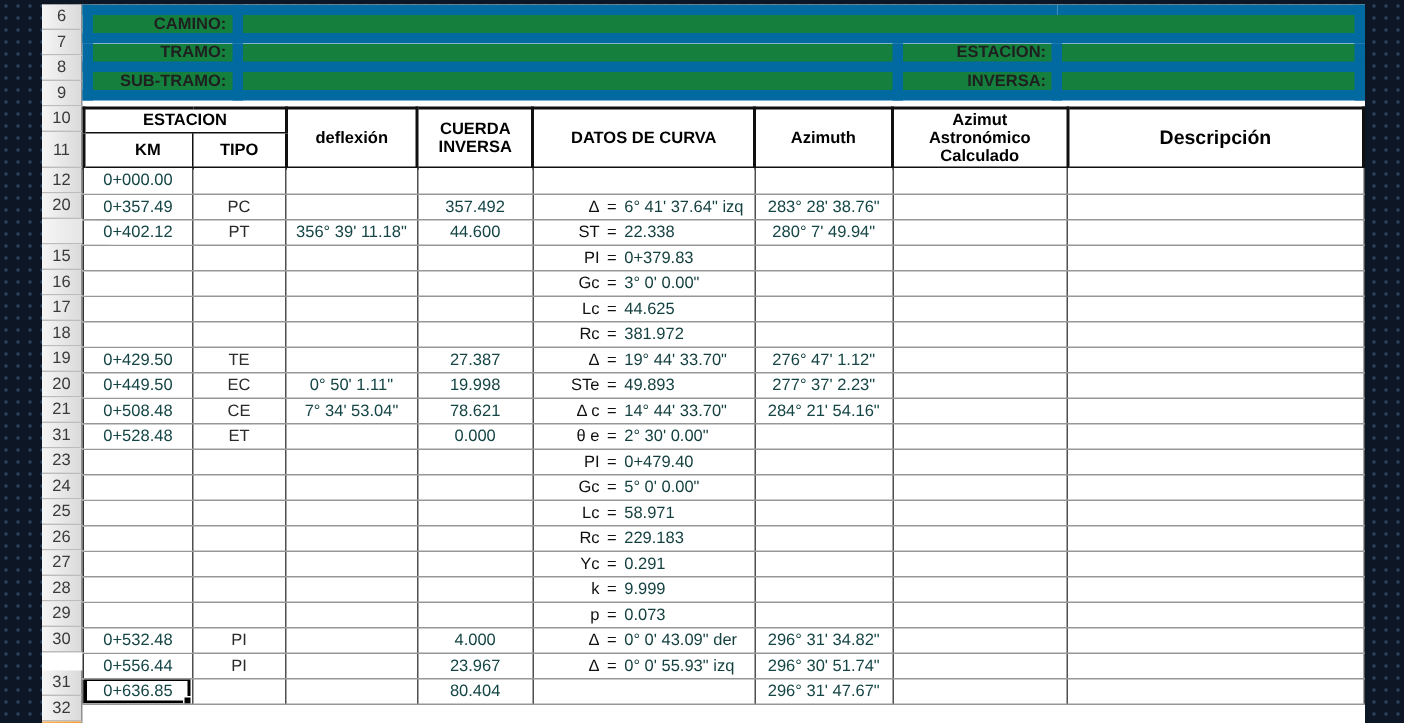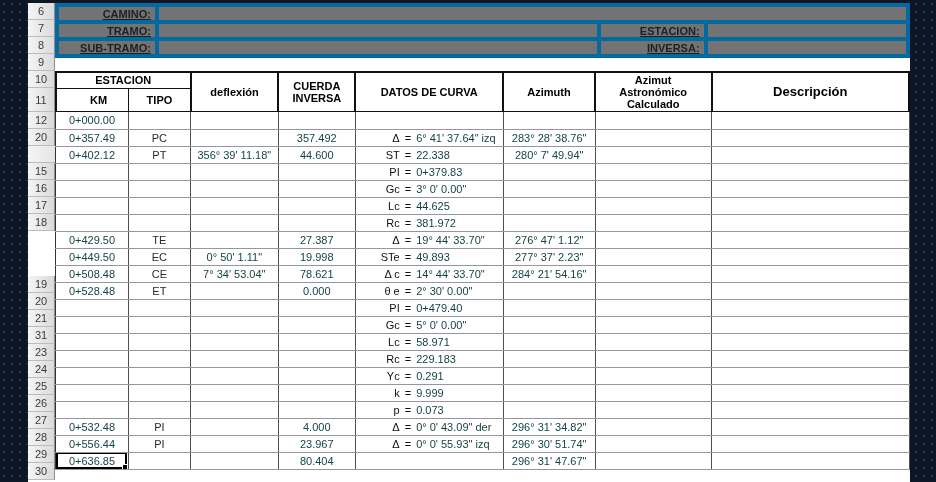--- a/index.html
+++ b/index.html
@@ -20,21 +20,21 @@
     background:linear-gradient(90deg,#f5f5f5,#dadada);
     border-right:1px solid #8f8f8f;border-bottom:1px solid #bcbcbc;
   }
   .rn.sel{background:linear-gradient(90deg,#fbb259,#ef9c31);color:#241300;font-weight:bold;border-bottom-color:#c07a1d;}
 
   table{border-collapse:collapse;table-layout:fixed;}
   td{padding:0;box-sizing:border-box;white-space:nowrap;overflow:hidden;}
 
   
   .meta{position:absolute;left:27px;top:0;}
-  .meta td{border:4px solid #0369a1;height:16px;font-size:11px;background:#737373;text-decoration:underline;}
+  .meta td{border:7px solid #0369a1;height:16px;font-size:11px;background:#15803d;}
   .meta tr{height:17px;}
   .meta .mlabel{text-align:right;padding-right:4px;font-weight:bold;color:#1f1f1f;}
 
   
   .hdr{position:absolute;left:27px;top:68px;border:2px solid #101010;}
   .hdr td{border:2px solid #101010;font-size:11px;font-weight:bold;text-align:center;color:#000;background:#fff;line-height:12px;}
   .hdr tr.r1{height:16px;}
   .hdr tr.r2{height:24px;}
   .hdr td.estacion{border-bottom-width:1px;}
   .hdr td.km{border-width:1px;border-left-width:2px;padding-left:12px;}
@@ -69,21 +69,21 @@
         <div class="rn" style="height: 17px;">9</div>
         <div class="rn" style="height: 17px;">10</div>
         <div class="rn" style="height: 24px;">11</div>
         <div class="rn" style="height: 17px;">12</div>
         <div class="rn" style="height: 17px;">20</div>
         <div class="rn" style="height: 17px; padding-left: 44px;">14</div>
         <div class="rn" style="height: 17px;">15</div>
         <div class="rn" style="height: 17px;">16</div>
         <div class="rn" style="height: 17px;">17</div>
         <div class="rn" style="height: 17px;">18</div>
-        <div class="rn" style="height: 17px; margin-top: 45px;">19</div>
+        <div class="rn" style="height: 17px;">19</div>
         <div class="rn" style="height: 17px;">20</div>
         <div class="rn" style="height: 17px;">21</div>
         <div class="rn" style="height: 17px;">31</div>
         <div class="rn" style="height: 17px;">23</div>
         <div class="rn" style="height: 17px;">24</div>
         <div class="rn" style="height: 17px;">25</div>
         <div class="rn" style="height: 17px;">26</div>
         <div class="rn" style="height: 17px;">27</div>
         <div class="rn" style="height: 17px;">28</div>
         <div class="rn" style="height: 17px;">29</div>

